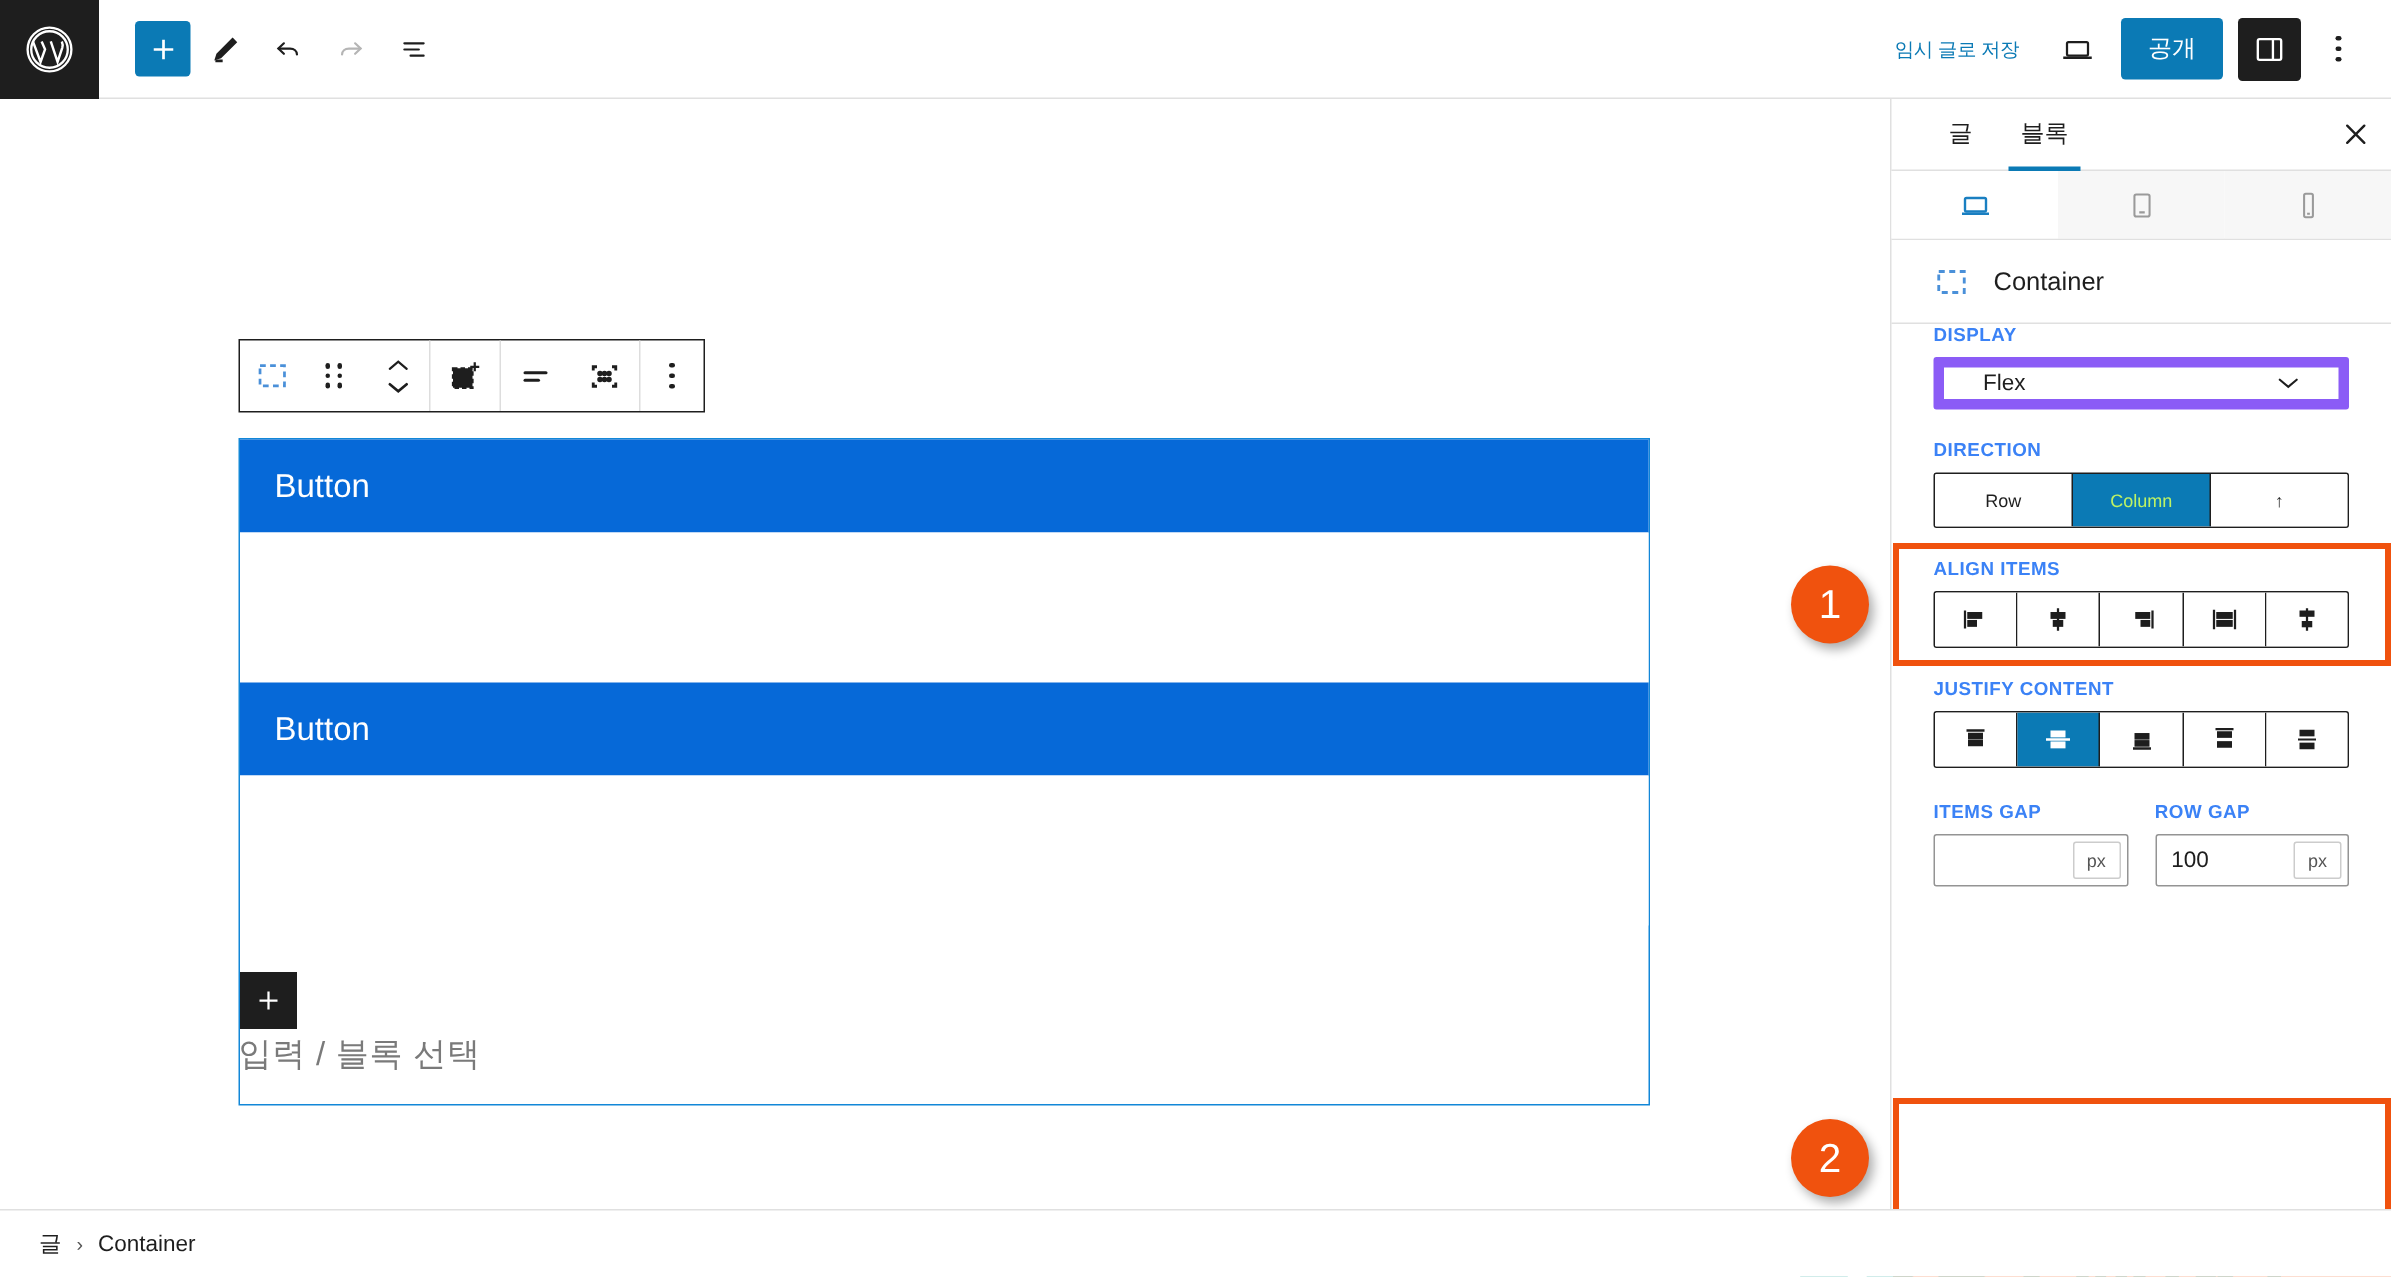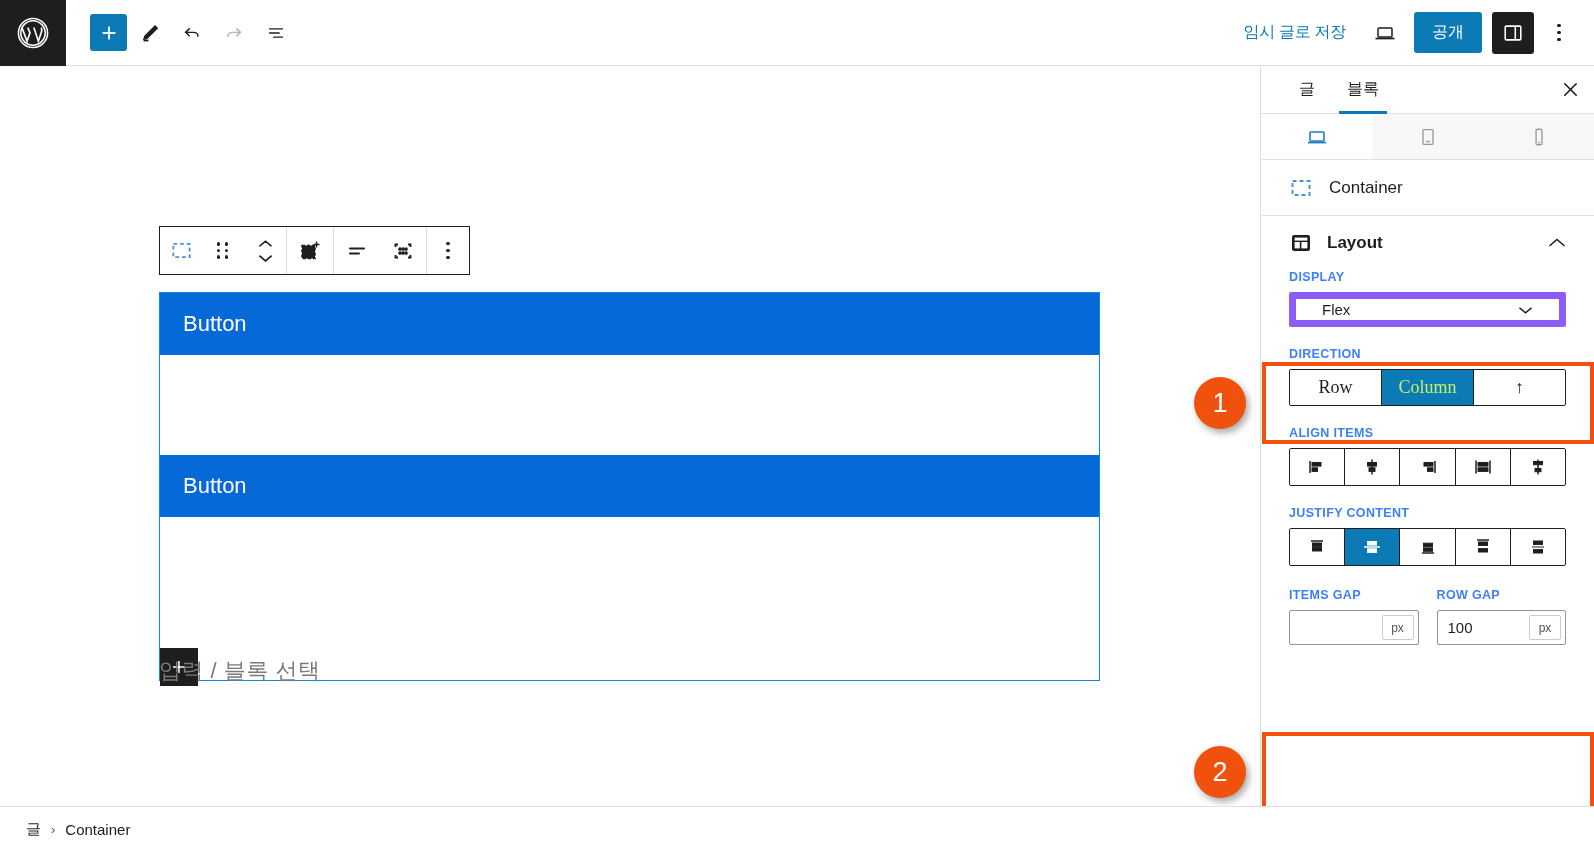--- a/index.html
+++ b/index.html
@@ -25,21 +25,21 @@
   .tb-right { display: flex; align-items: center; gap: 10px; margin-left: auto; padding-right: 20px; }
   .tb-btn {
     width: 38px; height: 38px; display: flex; align-items: center; justify-content: center;
     border-radius: 2px; background: transparent; border: none; cursor: pointer;
   }
   .tb-add {
     width: 37px; height: 37px; background: #0b7ab5; border-radius: 3px;
     display: flex; align-items: center; justify-content: center; cursor: pointer;
   }
   .save-draft {
-    color: #0b7ab5; font-size: 16px; cursor: pointer; padding: 6px 10px;
+    color: #0b7ab5; font-size: 13px; cursor: pointer; padding: 6px 10px;
     letter-spacing: -0.3px;
     text-align: center;
   }
   .publish-btn {
     background: #0b7ab5; color: #fff; font-size: 16px; border: none;
     border-radius: 3px; padding: 10px 18px; cursor: pointer; font-family: inherit;
   }
   .sidebar-toggle {
     width: 42px; height: 42px; background: #1e1e1e; border-radius: 3px;
     display: flex; align-items: center; justify-content: center; cursor: pointer;
@@ -65,36 +65,36 @@
   .bt-item {
     width: 42px; height: 47px; display: flex; align-items: center; justify-content: center;
     cursor: pointer; background: transparent; border: none;
   }
   .bt-item.wide { width: 46px; }
   .dots6 { display: grid; grid-template-columns: 4px 4px; gap: 3px 4px; }
   .dots6 i { width: 3.4px; height: 3.4px; background: #1e1e1e; border-radius: 50%; display: block; }
   .arrows-ud { display: flex; flex-direction: column; align-items: center; gap: 6px; }
 
   .container-block {
-    position: absolute; left: 159px; top: 226px; width: 941px; height: 389px;
+    position: absolute; left: 159px; top: 226px; width: 941px; height: 445px;
     border: 1.5px solid #1287d8; background: #fff;
   }
   .canvas-btn {
     width: 100%; height: 62px; background: #0669d8; color: #fff;
     display: flex; align-items: center; padding-left: 23px;
     font-size: 22px; cursor: pointer;
   }
   .canvas-gap { height: 100px; background: #fff; }
   .appender {
     position: absolute; left: 0px; top: 355px;
     width: 38px; height: 38px; background: #1e1e1e;
     display: flex; align-items: center; justify-content: center; cursor: pointer;
   }
   .placeholder-text {
-    position: absolute; left: 159px; top: 590px;
+    position: absolute; left: 159px; top: 622px;
     font-size: 22px; color: #7a7a7a; letter-spacing: 0.5px;
   }
 
   
   .settings {
     width: 334px; flex: 0 0 334px; background: #fff;
     border-left: 1px solid #e0e0e0; display: flex; flex-direction: column;
     position: relative; z-index: 15;
   }
   .st-tabs {
@@ -141,21 +141,21 @@
     display: flex; align-items: center; padding: 0 26px;
     font-size: 15px; color: #1e1e1e; background: #fff; cursor: pointer;
   }
   .select-box span.chev { margin-left: auto; }
   .seg {
     display: flex; border: 1px solid #1e1e1e; border-radius: 2px; overflow: hidden;
     height: 37px;
   }
   .seg > button {
     flex: 1; border: none; border-right: 1px solid #1e1e1e; background: #fff;
-    font-size: 18px; color: #1e1e1e; cursor: pointer; font-family: Liberation Serif, serif;
+    font-size: 12px; color: #1e1e1e; cursor: pointer; font-family: Liberation Sans, sans-serif;
     display: flex; align-items: center; justify-content: center;
   }
   .seg > button:last-child { border-right: none; }
   .seg > button.on { background: #0b7ab5; color: #bef264; text-align: right; }
   .icon-seg { height: 38px; }
   .icon-seg > button { padding: 0; }
   .gap-row { display: flex; gap: 18px; }
   .gap-col { flex: 1; }
   .num-input {
     height: 35px; border: 1px solid #949494; border-radius: 2px; display: flex;
@@ -390,34 +390,20 @@
         </button>
       </div>
 
       <div class="block-ident">
         <svg width="24" height="24" viewBox="0 0 24 24" fill="none" stroke="#4a90d9" stroke-width="1.9" stroke-dasharray="4 3">
           <rect x="3.5" y="5" width="17" height="14"></rect>
         </svg>
         <span class="block-ident-label">Container</span>
       </div>
 
-      <div class="panel-head">
-        <svg width="24" height="24" viewBox="0 0 24 24">
-          <rect x="3" y="4" width="18" height="16" rx="2.2" fill="#1e1e1e"></rect>
-          <rect x="5.6" y="6.6" width="12.8" height="3" fill="#fff"></rect>
-          <rect x="5.6" y="11" width="5.2" height="6.4" fill="#fff"></rect>
-          <rect x="12.4" y="11" width="6" height="6.4" fill="#fff"></rect>
-        </svg>
-        <span class="panel-title">Layout</span>
-        <span class="panel-chev">
-          <svg width="18" height="11" viewBox="0 0 18 11" fill="none" stroke="#1e1e1e" stroke-width="1.6" stroke-linecap="round">
-            <path d="M2 8.5L9 2.5l7 6"></path>
-          </svg>
-        </span>
-      </div>
 
       <div class="ctrl-sec">
         <div class="ctrl-label">DISPLAY</div>
         <div class="select-box">
           <span>Flex</span>
           <span class="chev">
             <svg width="15" height="9" viewBox="0 0 16 9" fill="none" stroke="#1e1e1e" stroke-width="1.5" stroke-linecap="round">
               <path d="M2 2l6 5 6-5"></path>
             </svg>
           </span>

